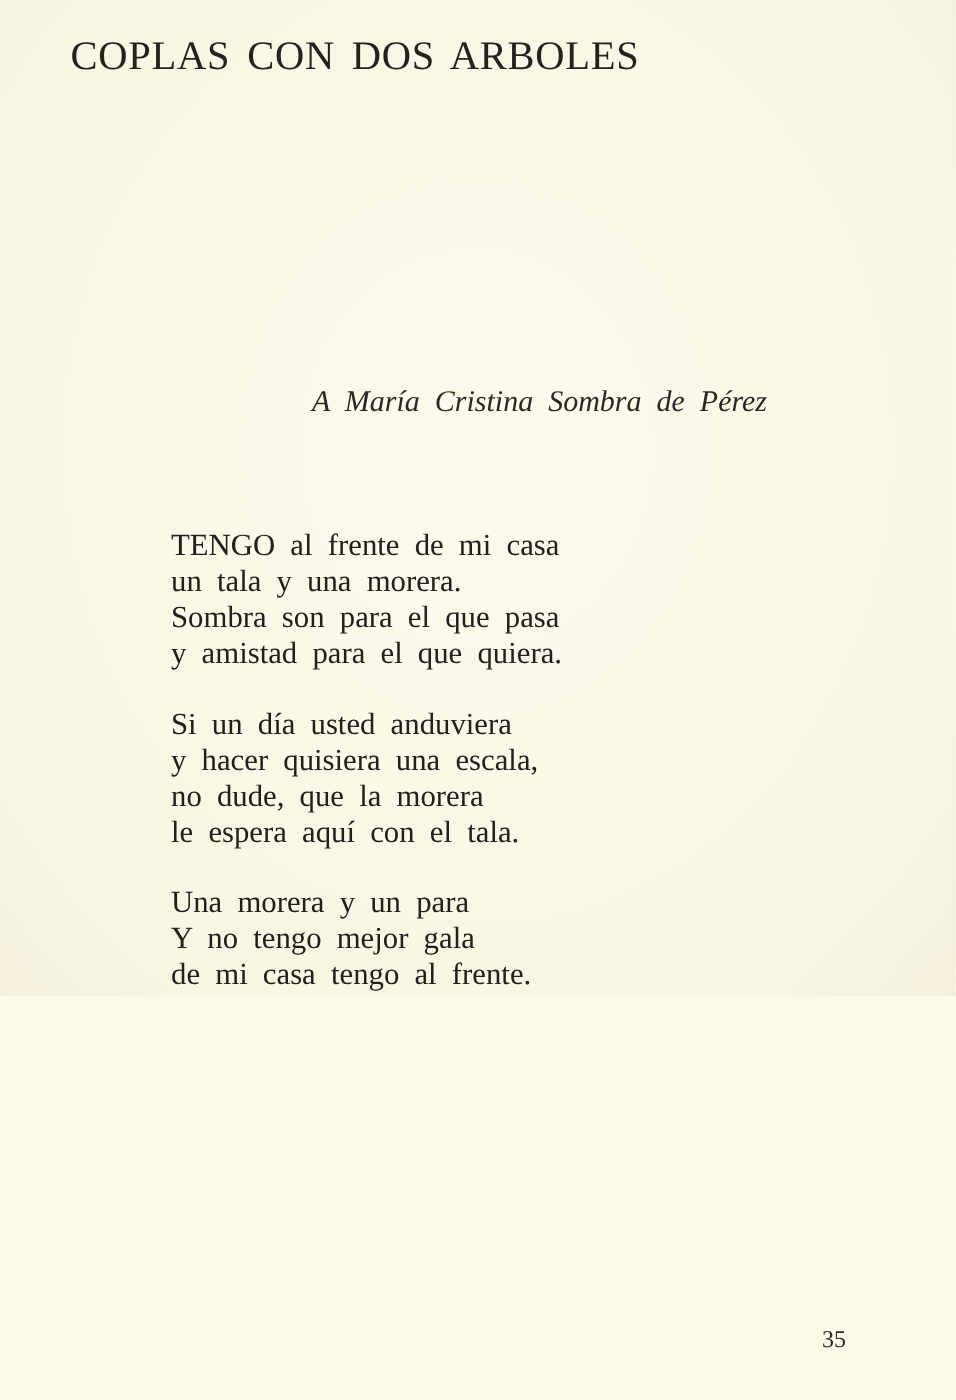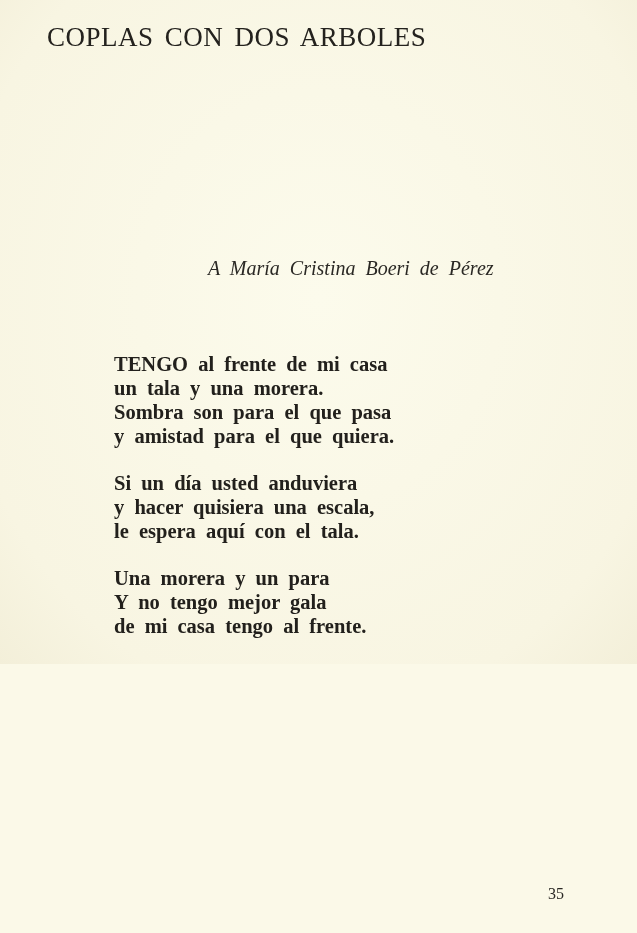--- a/index.html
+++ b/index.html
@@ -25,45 +25,46 @@
       font-family: "Liberation Serif", serif;
       font-style: italic; font-size: 20px; word-spacing: 5px;
       color: #2a2824; white-space: nowrap;
     }
     .poem {
       position: absolute; left: 114px; top: 352px;
       font-family: "Liberation Serif", serif;
       font-size: 20.5px; line-height: 24px; word-spacing: 5px;
       color: #22201c;
     }
-    .stanza { margin-bottom: 23px; font-weight: bold; }
+    .stanza { margin-bottom: 23px; }
     .line { white-space: nowrap; }
     .page-number {
       position: absolute; left: 548px; top: 885px;
       font-family: "Liberation Serif", serif;
       font-size: 16px; color: #2a2824;
     }
   </style>
 </head>
 <body>
 
 <div class="page">
   <div class="title">COPLAS CON DOS ARBOLES</div>
-  <div class="dedication">A María Cristina Boeri de Pérez</div>
+  <div class="dedication">A María Cristina Sombra de Pérez</div>
 
   <div class="poem">
     <div class="stanza">
       <div class="line">TENGO al frente de mi casa</div>
       <div class="line">un tala y una morera.</div>
       <div class="line">Sombra son para el que pasa</div>
       <div class="line">y amistad para el que quiera.</div>
     </div>
     <div class="stanza">
       <div class="line">Si un día usted anduviera</div>
       <div class="line">y hacer quisiera una escala,</div>
+      <div class="line">no dude, que la morera</div>
       <div class="line">le espera aquí con el tala.</div>
     </div>
     <div class="stanza">
       <div class="line">Una morera y un para</div>
       <div class="line">Y no tengo mejor gala</div>
       <div class="line">de mi casa tengo al frente.</div>
     </div>
   </div>
 
   <div class="page-number">35</div>

